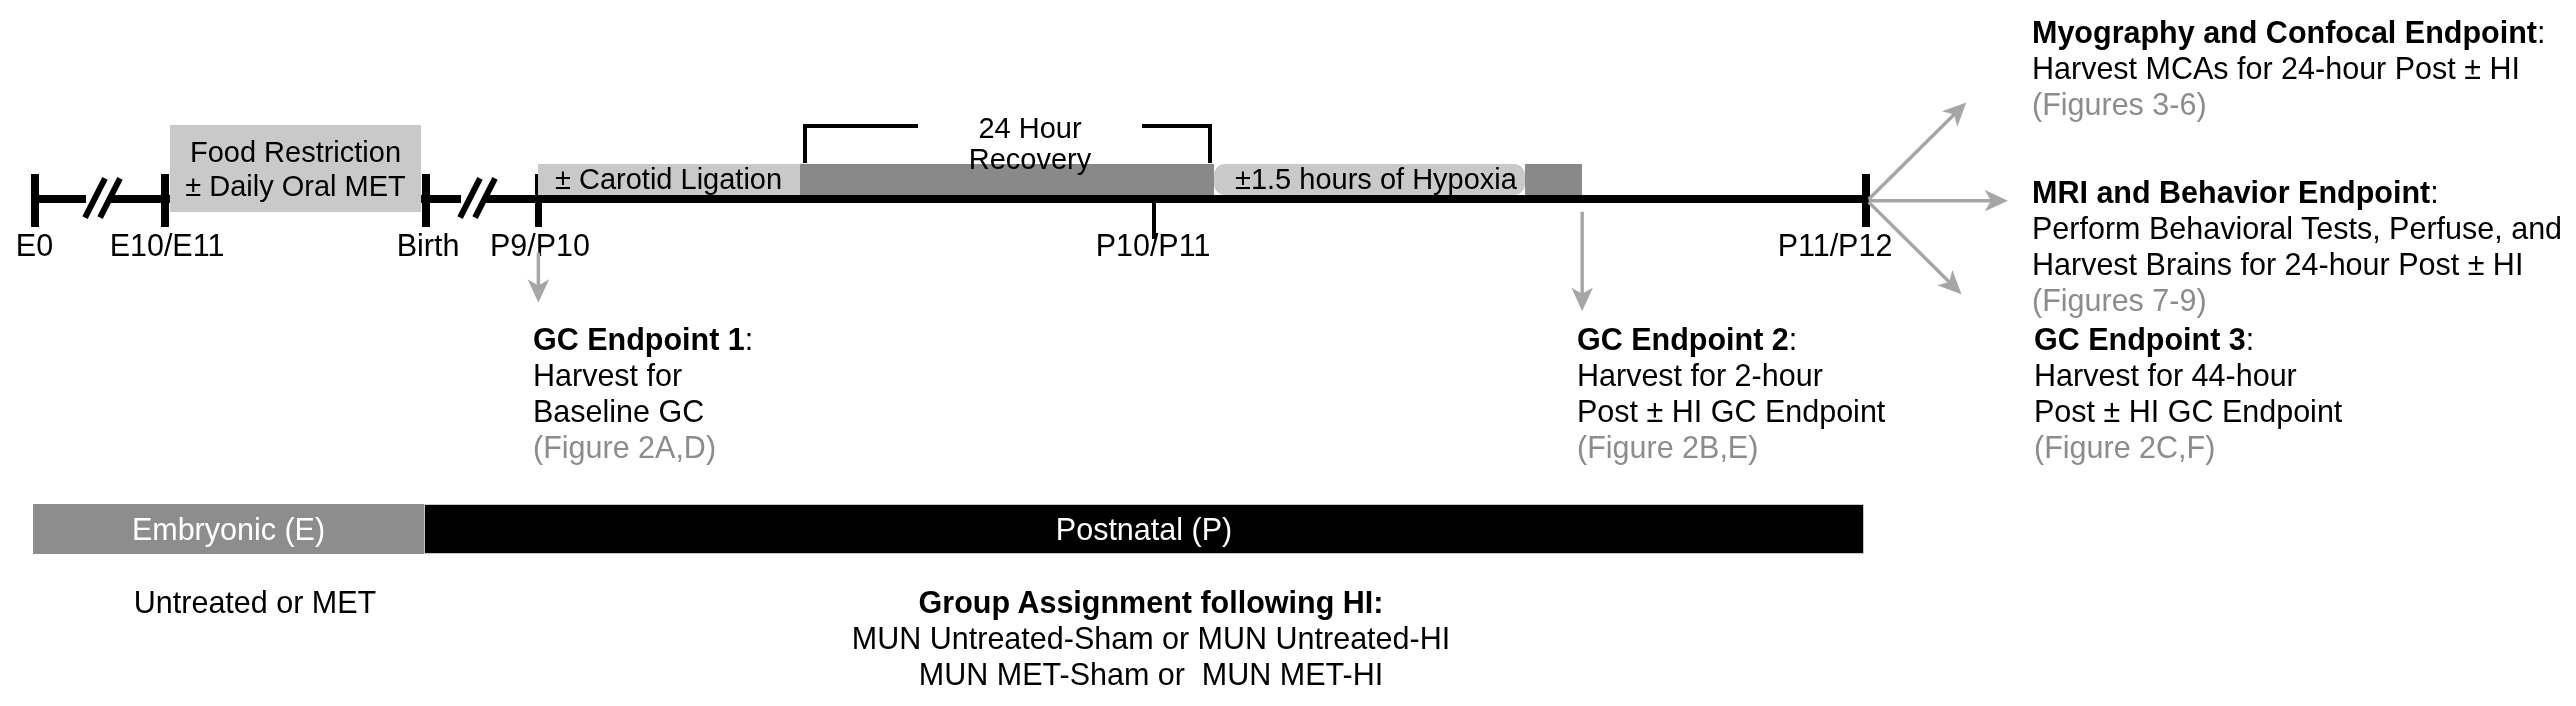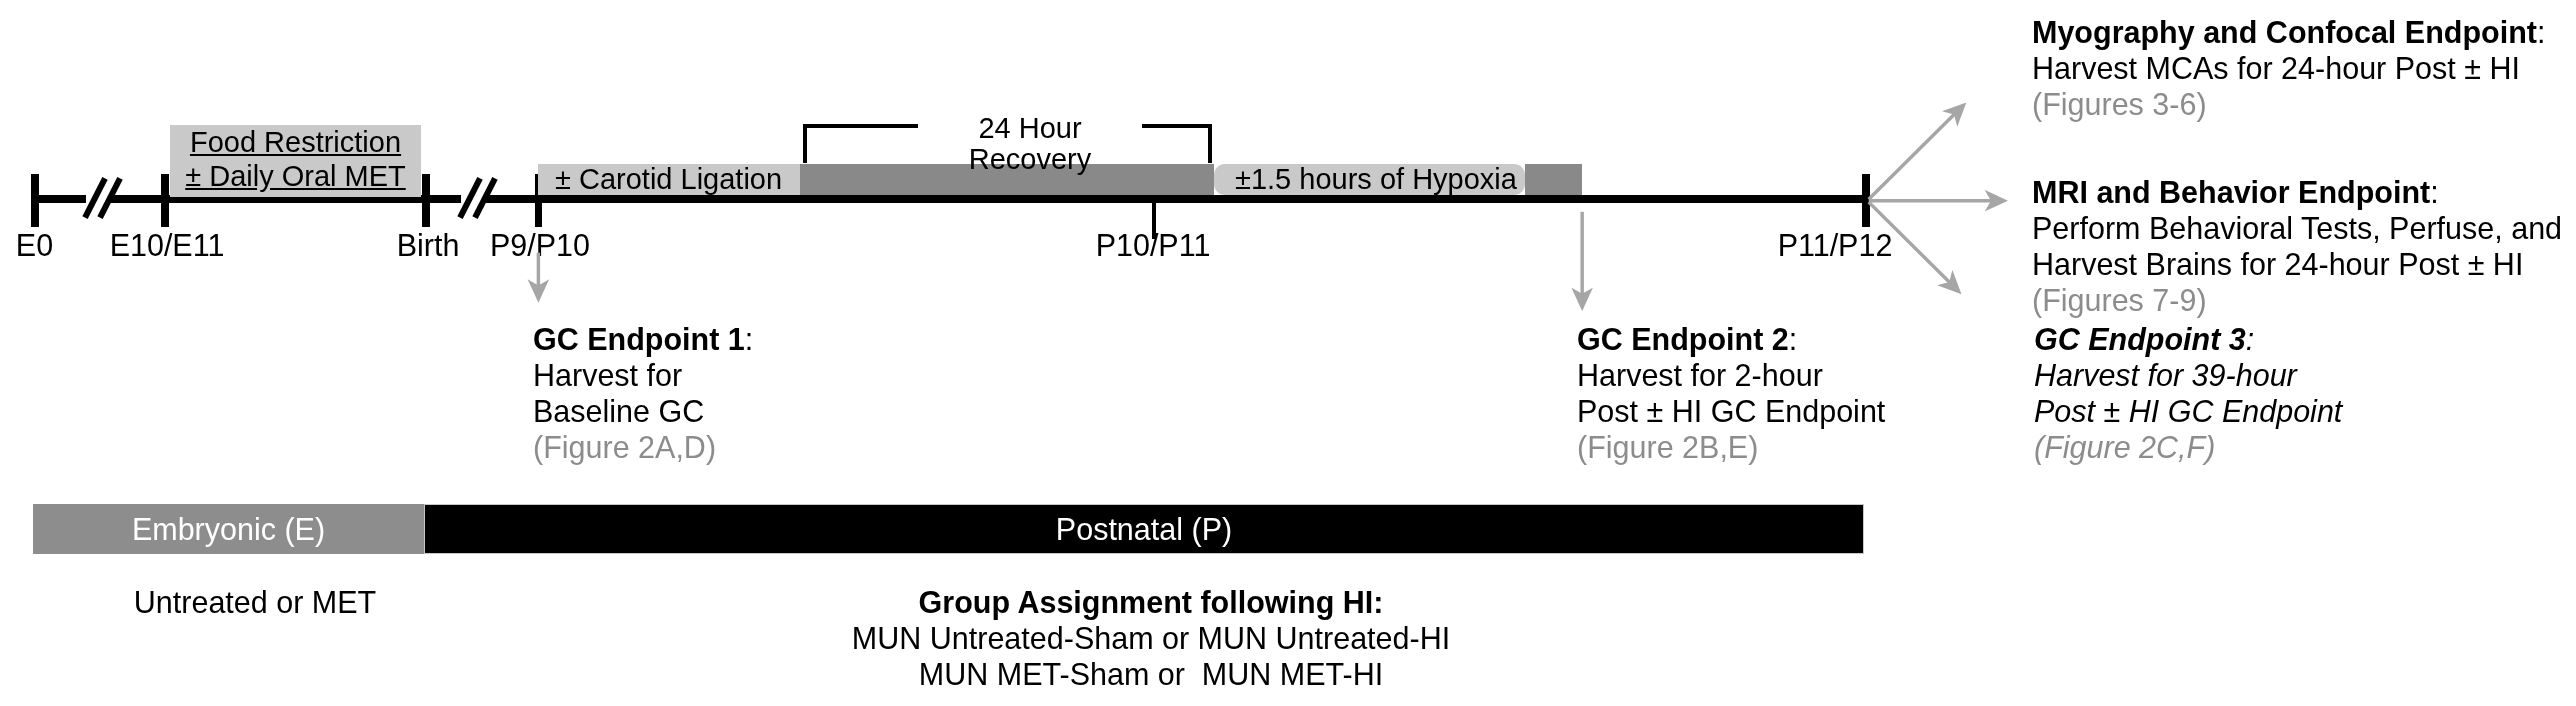--- a/index.html
+++ b/index.html
@@ -15,23 +15,23 @@
   .abs{position:absolute;}
   
   .main-line{left:31px;top:195px;width:1836px;height:7.6px;background:#000;}
   .line-gap{top:191px;height:14.5px;background:var(--bg);}
   .slash{width:6.2px;height:44px;background:#000;transform:rotate(27deg);top:176px;}
   .tick{background:#000;top:174px;height:53px;width:7.6px;}
   
   .phase-box{top:164px;height:30.5px;display:flex;align-items:center;font-size:29px;}
   .light{background:var(--box_light);}
   .dark{background:var(--box_dark);}
-  .food-box{left:170px;top:125px;width:251px;height:72px;background:var(--box_light);
-    display:flex;flex-direction:column;align-items:center;
-    font-size:29px;line-height:34px;text-align:center;text-decoration:underline;}
+  .food-box{left:170px;top:125px;width:251px;height:87px;background:var(--box_light);
+    display:flex;flex-direction:column;justify-content:center;align-items:center;
+    font-size:29px;line-height:34px;text-align:center;}
   
   .brk{background:#000;}
   .bracket-label{left:918px;top:113px;width:224px;height:30.5px;line-height:30.5px;
     text-align:center;font-size:29px;}
   
   .tick-label{top:229px;height:32px;line-height:32px;font-size:30.5px;text-align:center;width:138px;}
   
   .ep{font-size:30.5px;line-height:36px;}
   .bold{font-weight:bold;}
   .colon{font-weight:normal;}
@@ -114,23 +114,23 @@
     <div class="fig">(Figures 3-6)</div>
   </div>
 
   <div class="abs ep" style="left:2032px;top:154px;margin-top:20px;">
     <div><span class="bold">MRI and Behavior Endpoint</span><span class="colon">:</span></div>
     <div>Perform Behavioral Tests, Perfuse, and</div>
     <div>Harvest Brains for 24-hour Post ± HI</div>
     <div class="fig">(Figures 7-9)</div>
   </div>
 
-  <div class="abs ep" style="left:2034px;top:321px;font-style:italic;">
+  <div class="abs ep" style="left:2034px;top:321px;">
     <div><span class="bold">GC Endpoint 3</span><span class="colon">:</span></div>
-    <div>Harvest for 39-hour</div>
+    <div>Harvest for 44-hour</div>
     <div>Post ± HI GC Endpoint</div>
     <div class="fig">(Figure 2C,F)</div>
   </div>
 
   <div class="abs ep" style="left:533px;top:321px;">
     <div><span class="bold">GC Endpoint 1</span><span class="colon">:</span></div>
     <div>Harvest for</div>
     <div>Baseline GC</div>
     <div class="fig">(Figure 2A,D)</div>
   </div>

